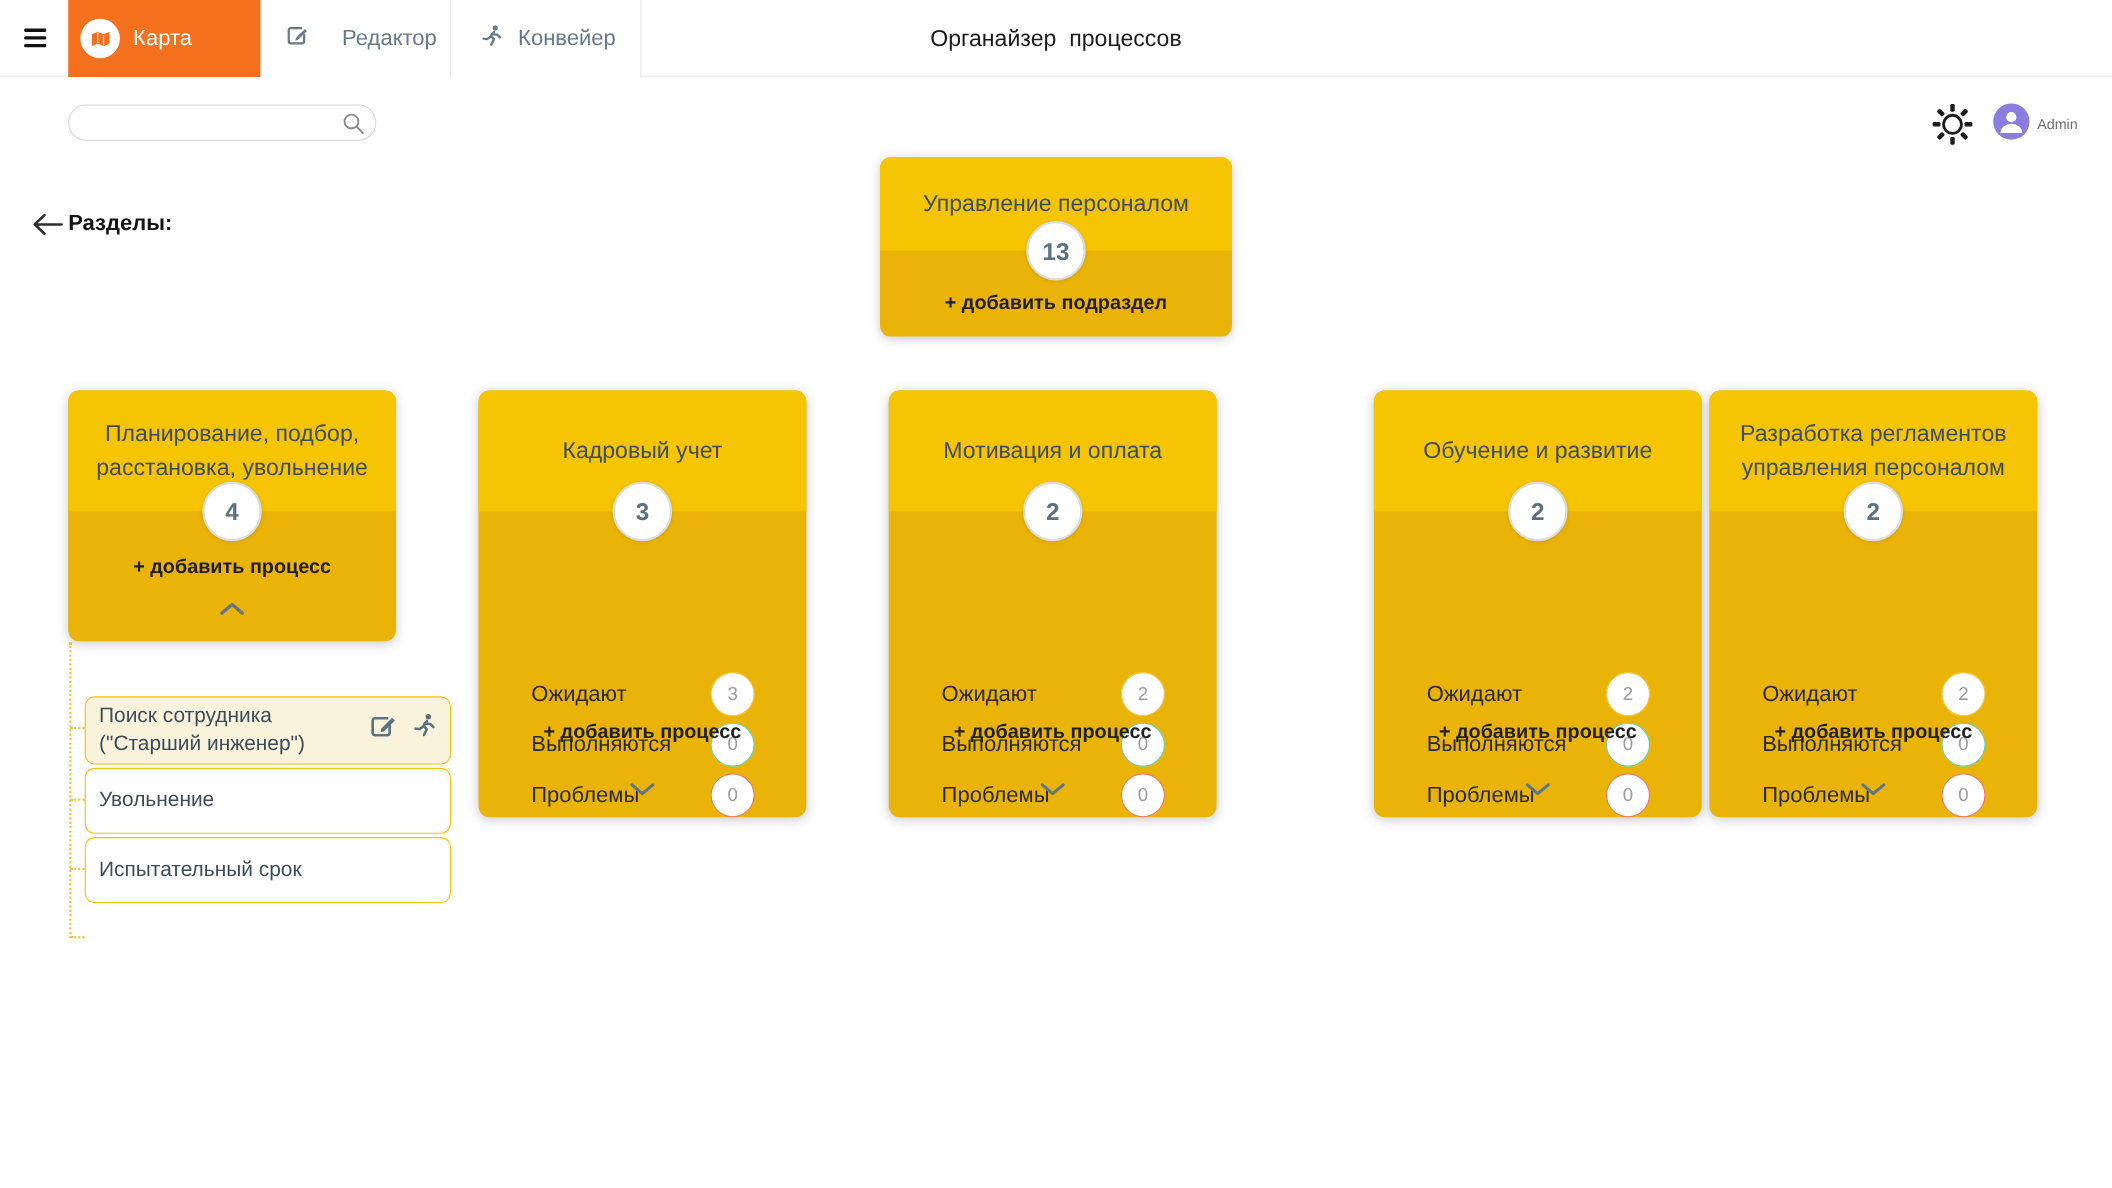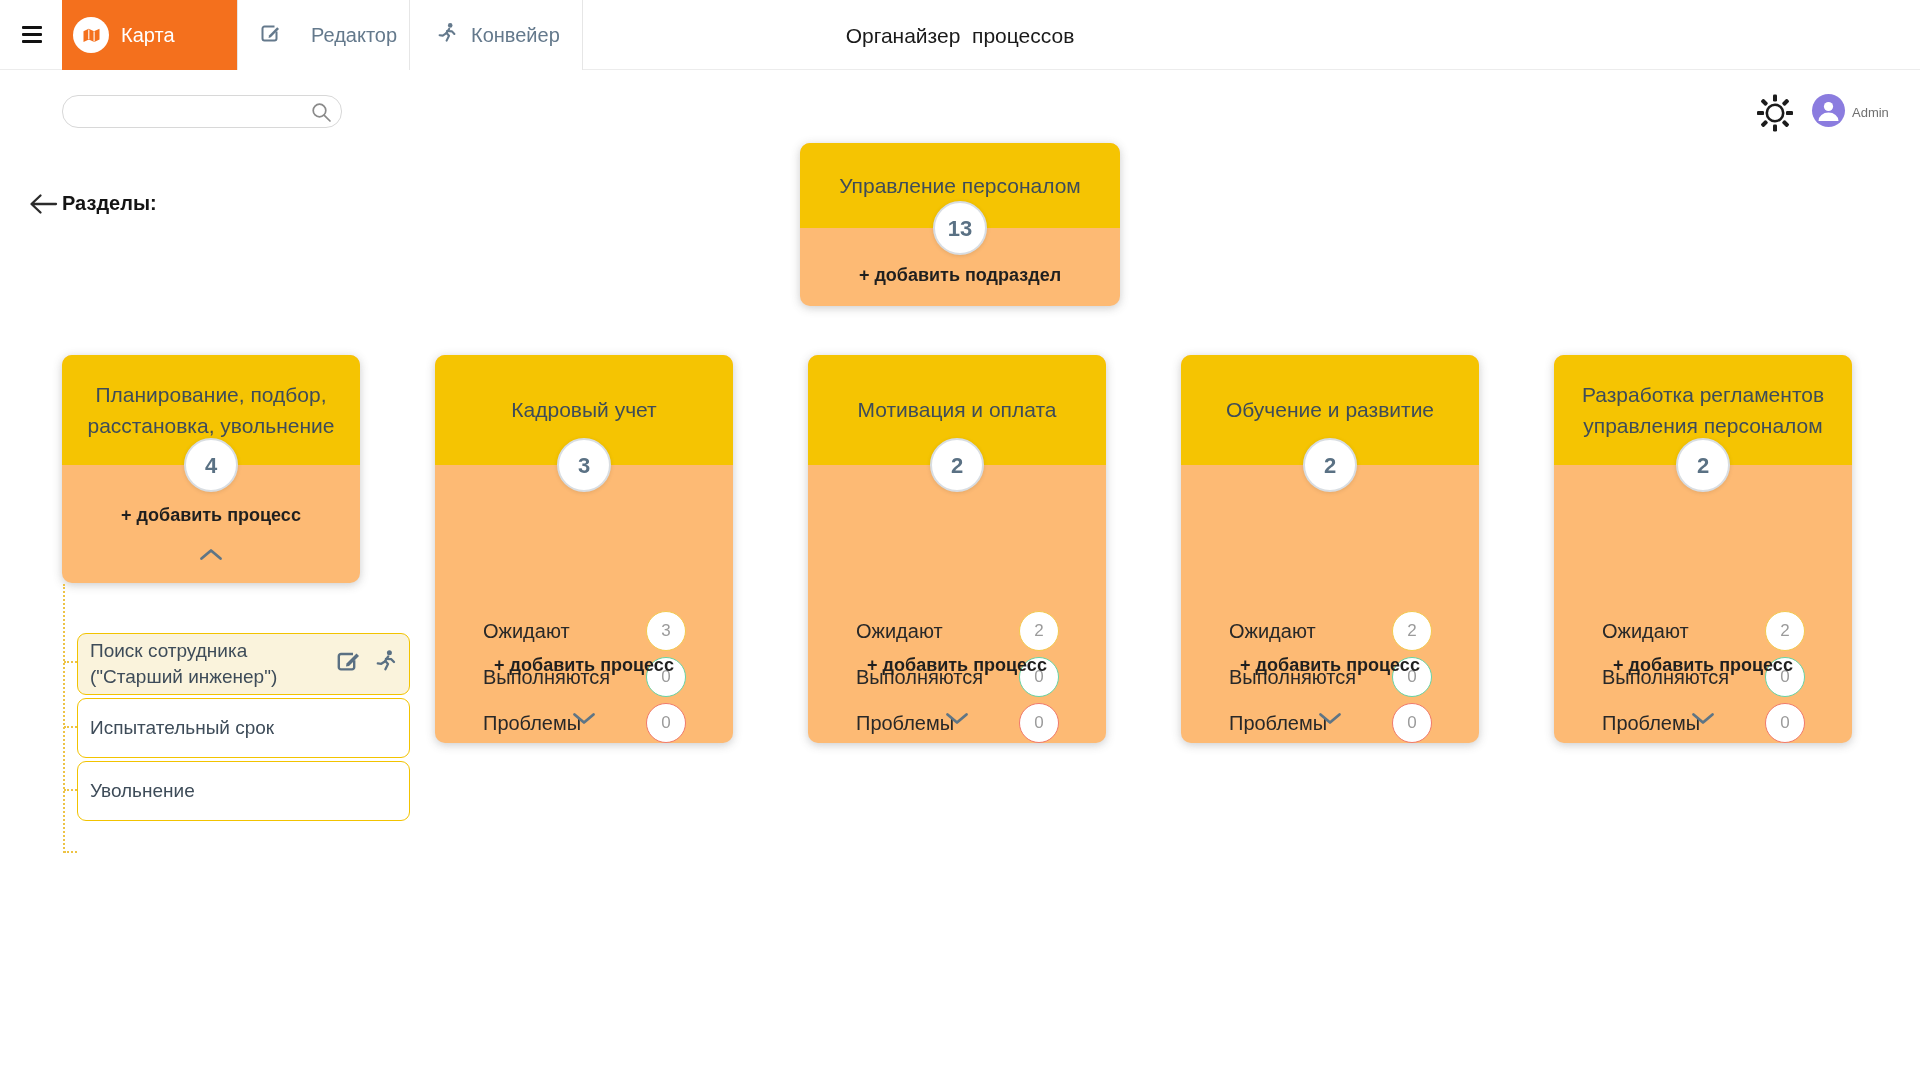--- a/index.html
+++ b/index.html
@@ -32,39 +32,39 @@
                       border:none; outline:none; font-size:15px; background:transparent; }
   .search-glass { position:absolute; right:7px; top:4px; }
   .gear-btn { position:absolute; left:1754px; top:91px; cursor:pointer; }
   .avatar { position:absolute; left:1812px; top:94px; width:33px; height:33px; border-radius:50%;
             background:#8B7CDF; display:flex; align-items:center; justify-content:center; cursor:pointer; }
   .user-name { position:absolute; left:1852px; top:105px; font-size:13px; color:#6F6F6F; }
   
   .back-arrow { position:absolute; left:25px; top:190px; cursor:pointer; }
   .sections-label { position:absolute; left:62px; top:192px; font-size:20px; font-weight:700; color:#141414; }
   
-  .card { position:absolute; background:#fdba74; border-radius:10px;
+  .card { position:absolute; background:#eab308; border-radius:10px;
           box-shadow:0 2px 10px rgba(70,70,70,.28); }
   .card-header { position:relative; background:#F5C402; border-radius:10px 10px 0 0;
                  display:flex; align-items:center; justify-content:center; text-align:center;
                  padding:0 18px; color:#3E4C59; font-size:21px; line-height:1.5; }
   .count-badge { position:absolute; left:50%; bottom:0; transform:translate(-50%,50%);
                  width:54px; height:54px; border-radius:50%; background:#fff;
                  border:2px solid #D8DDE2; box-shadow:0 1px 4px rgba(0,0,0,.10);
                  display:flex; align-items:center; justify-content:center;
                  font-size:22px; font-weight:700; color:#5A7184; z-index:2; }
   .parent-card { left:800px; top:143px; width:320px; height:163px; }
   .parent-card .card-header { height:85px; }
   .add-btn { position:absolute; left:0; right:0; text-align:center; font-size:18px;
              font-weight:700; color:#1F1F1F; cursor:pointer; }
   .chevron-btn { position:absolute; left:0; right:0; text-align:center; cursor:pointer; }
   .child-card { top:355px; width:298px; }
   .child-card .card-header { height:110px; }
   .pos0 { left:62px; height:228px; }
-  .pos1 { left:435px; } .pos2 { left:808px; } .pos3 { left:1181px; } .pos4 { left:1554px; }
+  .pos1 { left:435px; } .pos2 { left:808px; } .pos3 { left:1249px; } .pos4 { left:1554px; }
   .tall { height:388px; }
   .rows { margin-top:143px; }   
   .srow { height:46px; display:flex; align-items:center; justify-content:space-between;
           padding:0 47px 0 48px; }
   .srow-label { font-size:20px; color:#282828; }
   .scircle { width:40px; height:40px; border-radius:50%; display:flex; align-items:center;
              justify-content:center; font-size:17px; color:#9B9B9B; background:#fff; }
   .waiting  { border:1.5px solid #F3C94F; }
   .running  { border:1.5px solid #67D3A4; }
   .problems { border:1.5px solid #F0796A; }
@@ -320,24 +320,24 @@
           <svg width="22" height="24" viewBox="0 0 22 24">
             <circle cx="14.4" cy="3.7" r="2.5" fill="#5A7083"></circle>
             <path d="M13.2 7.4 L10.2 11.8 L13 15 L10.4 20.2" fill="none" stroke="#5A7083" stroke-width="2.3" stroke-linecap="round" stroke-linejoin="round"></path>
             <path d="M10.9 9.8 L16.3 10.2 L19 13" fill="none" stroke="#5A7083" stroke-width="2.3" stroke-linecap="round" stroke-linejoin="round"></path>
             <path d="M10.2 12.2 L6.3 14.8 L2.8 14.4" fill="none" stroke="#5A7083" stroke-width="2.3" stroke-linecap="round" stroke-linejoin="round"></path>
           </svg>
         </span>
       </span>
     </div>
     <div class="process-item">
+      <span>Увольнение</span>
+    </div>
+    <div class="process-item">
       <span>Испытательный срок</span>
-    </div>
-    <div class="process-item">
-      <span>Увольнение</span>
     </div>
   </div>
 
   <div class="tree-btn">
     <svg width="32" height="32" viewBox="0 0 32 32">
       <circle cx="6" cy="5.5" r="2.8" fill="none" stroke="#111" stroke-width="2.2"></circle>
       <path d="M6 8.3 V27" fill="none" stroke="#111" stroke-width="2.2"></path>
       <path d="M6 12 H13 M6 19.5 H13 M6 27 H13" fill="none" stroke="#111" stroke-width="2.2"></path>
       <rect x="13" y="8.8" width="10" height="6.4" fill="none" stroke="#111" stroke-width="2.2"></rect>
       <rect x="13" y="16.3" width="10" height="6.4" fill="none" stroke="#111" stroke-width="2.2"></rect>

